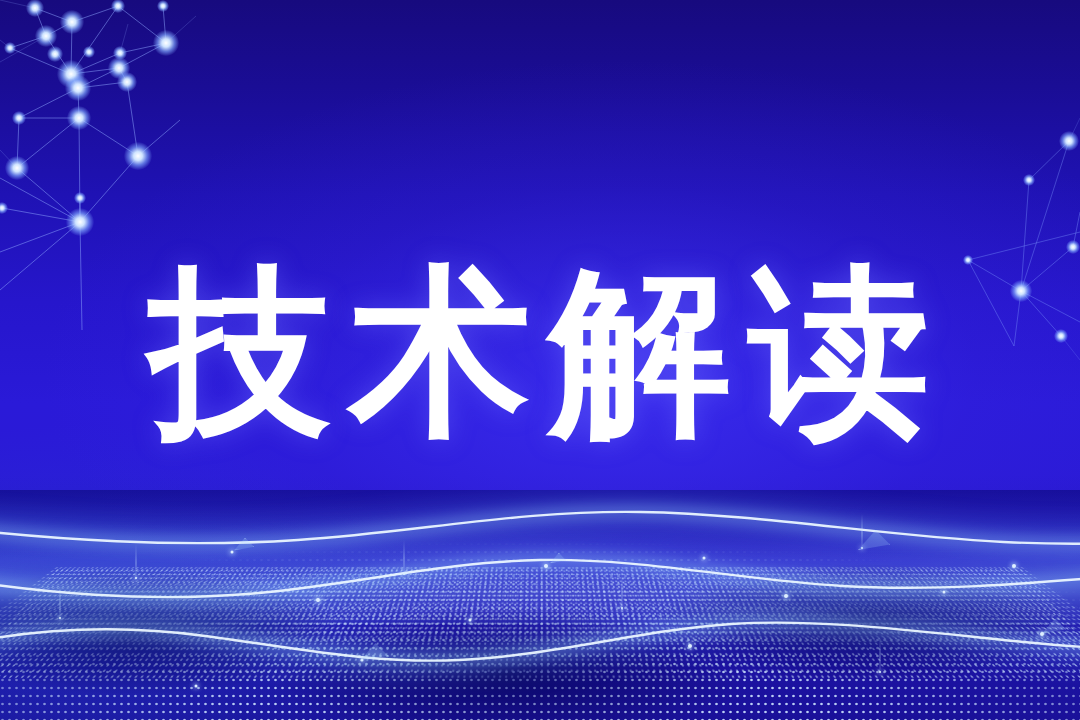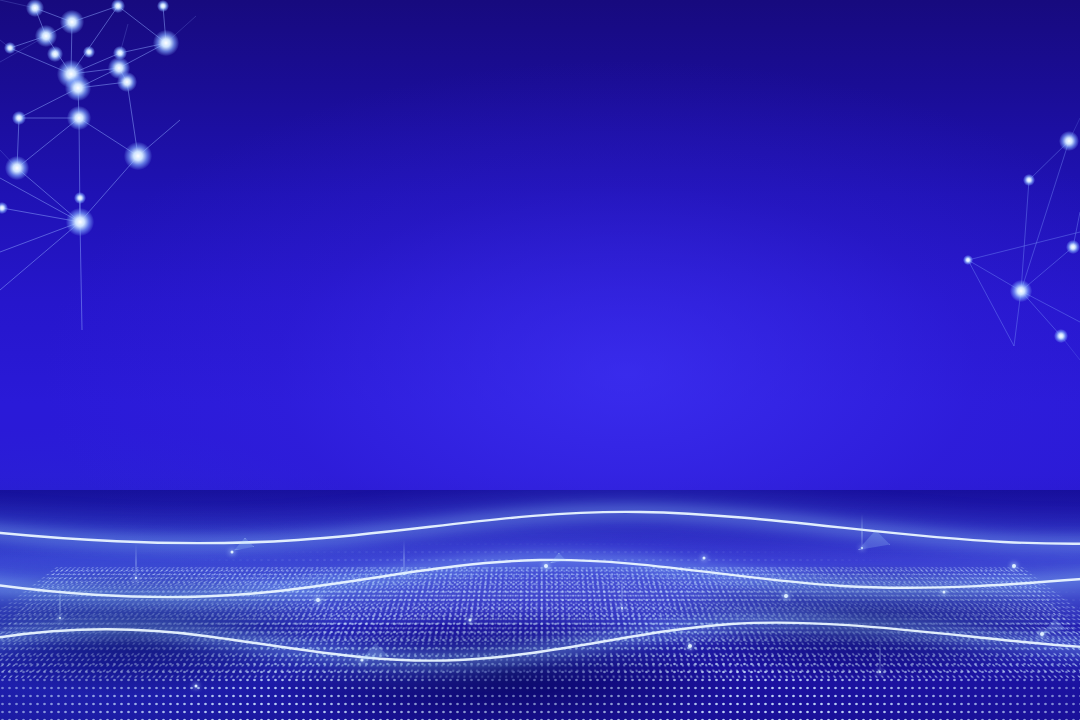--- a/index.html
+++ b/index.html
@@ -267,20 +267,21 @@
 
   <div id="nodes-right">
       <div class="node" style="left: 1069px; top: 141px; width: 20px; height: 20px;"></div>
       <div class="node" style="left: 1029px; top: 180px; width: 12px; height: 12px;"></div>
       <div class="node" style="left: 1073px; top: 247px; width: 14px; height: 14px;"></div>
       <div class="node" style="left: 1021px; top: 291px; width: 22px; height: 22px;"></div>
       <div class="node" style="left: 968px; top: 260px; width: 10px; height: 10px;"></div>
       <div class="node" style="left: 1061px; top: 336px; width: 14px; height: 14px;"></div>
     </div>
 
+  <div class="headline">技术解读</div>
 
   <div class="wave-zone">
     <div class="wave-haze"></div>
 
     <div class="dots d3"></div>
     <div class="dots d2"></div>
     <div class="dots d1"></div>
     <div class="wave-shade"></div>
 
     <div class="crest" style="top: 6px;">

